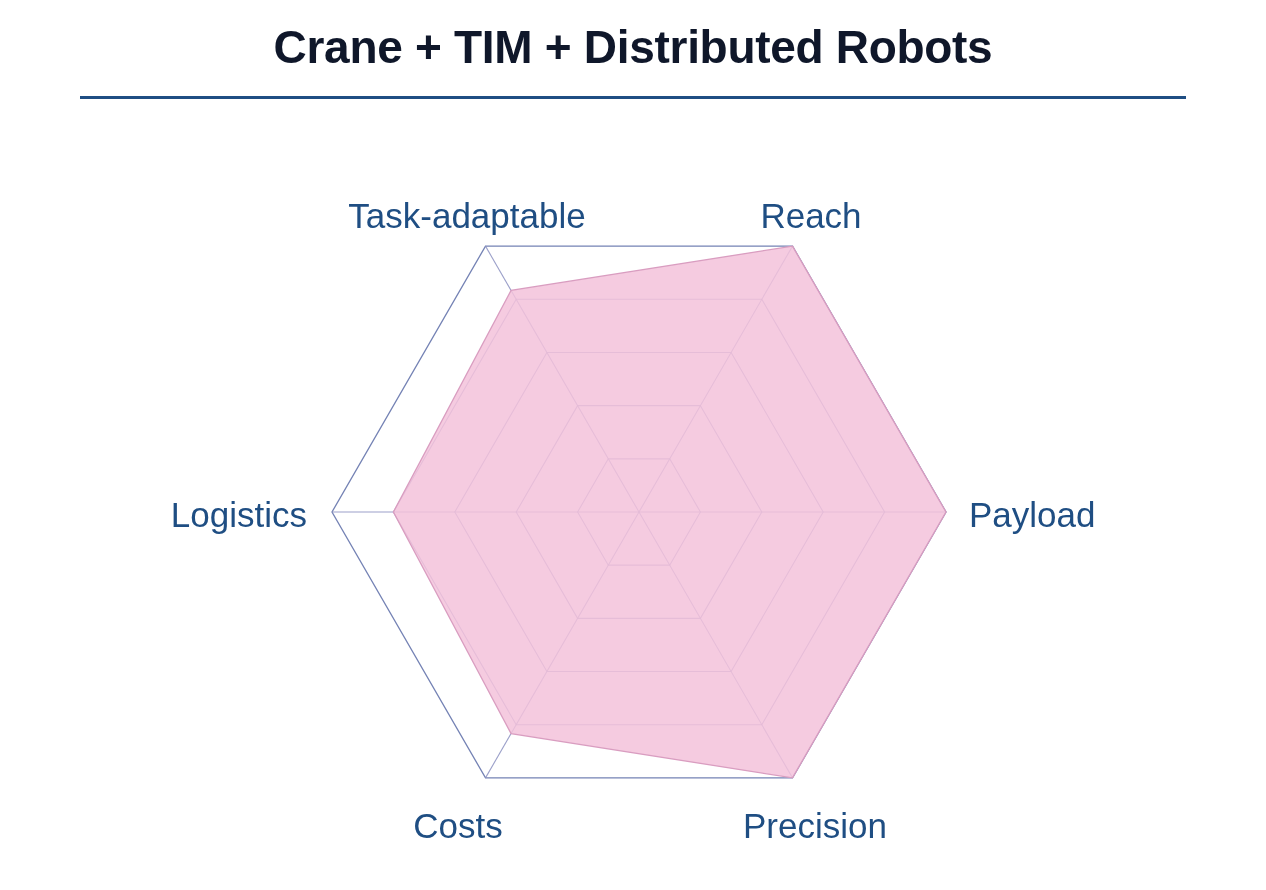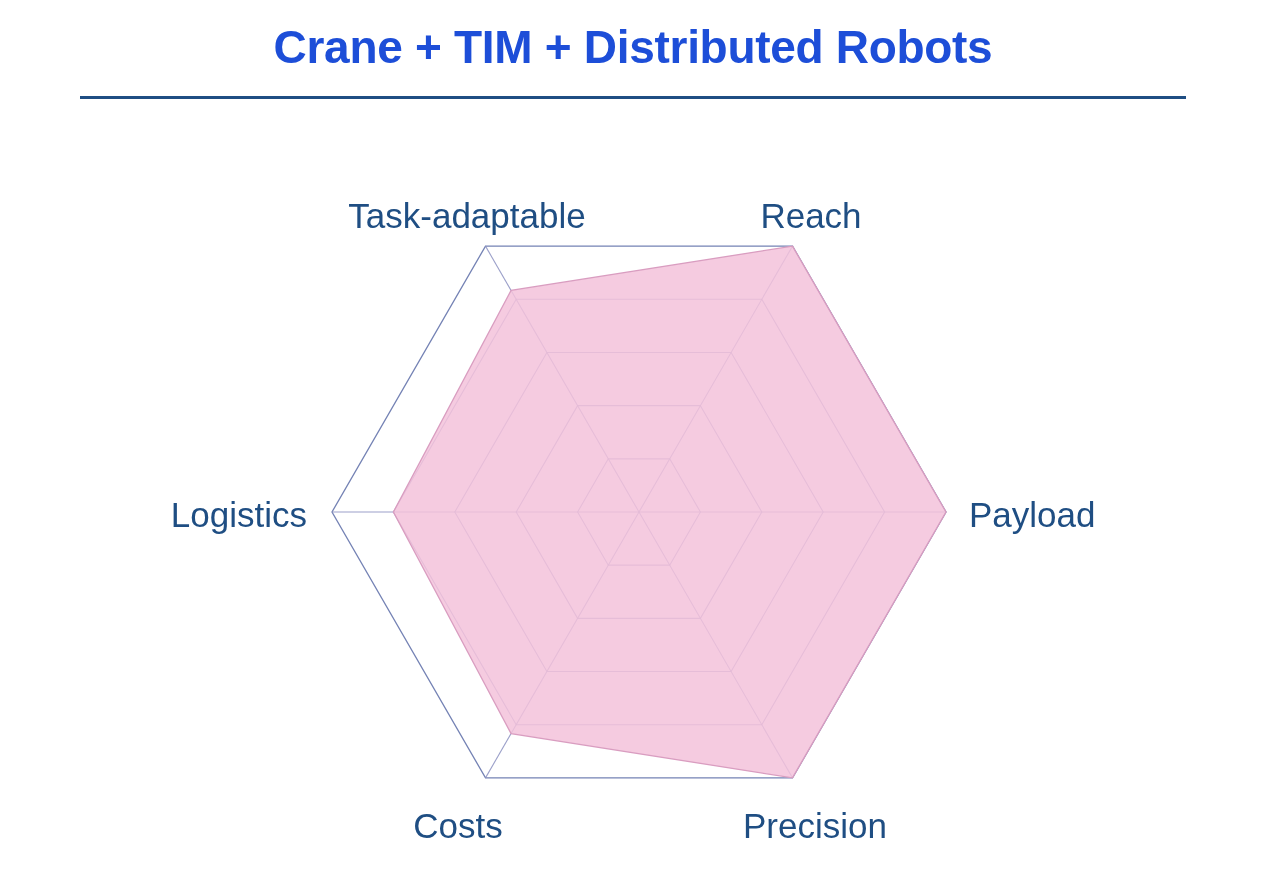--- a/index.html
+++ b/index.html
@@ -25,21 +25,21 @@
     position: absolute;
     left: 0;
     top: 22px;
     width: 1266px;
     text-align: center;
   }
   #slide-title {
     font-family: "Liberation Sans", sans-serif;
     font-size: 46px;
     font-weight: bold;
-    color: #1d4ed8;
+    color: #0f172a;
     letter-spacing: -0.3px;
     line-height: 1.12;
     white-space: nowrap;
   }
   #title-rule {
     position: absolute;
     left: 80px;
     top: 96px;
     width: 1106px;
     height: 3px;

